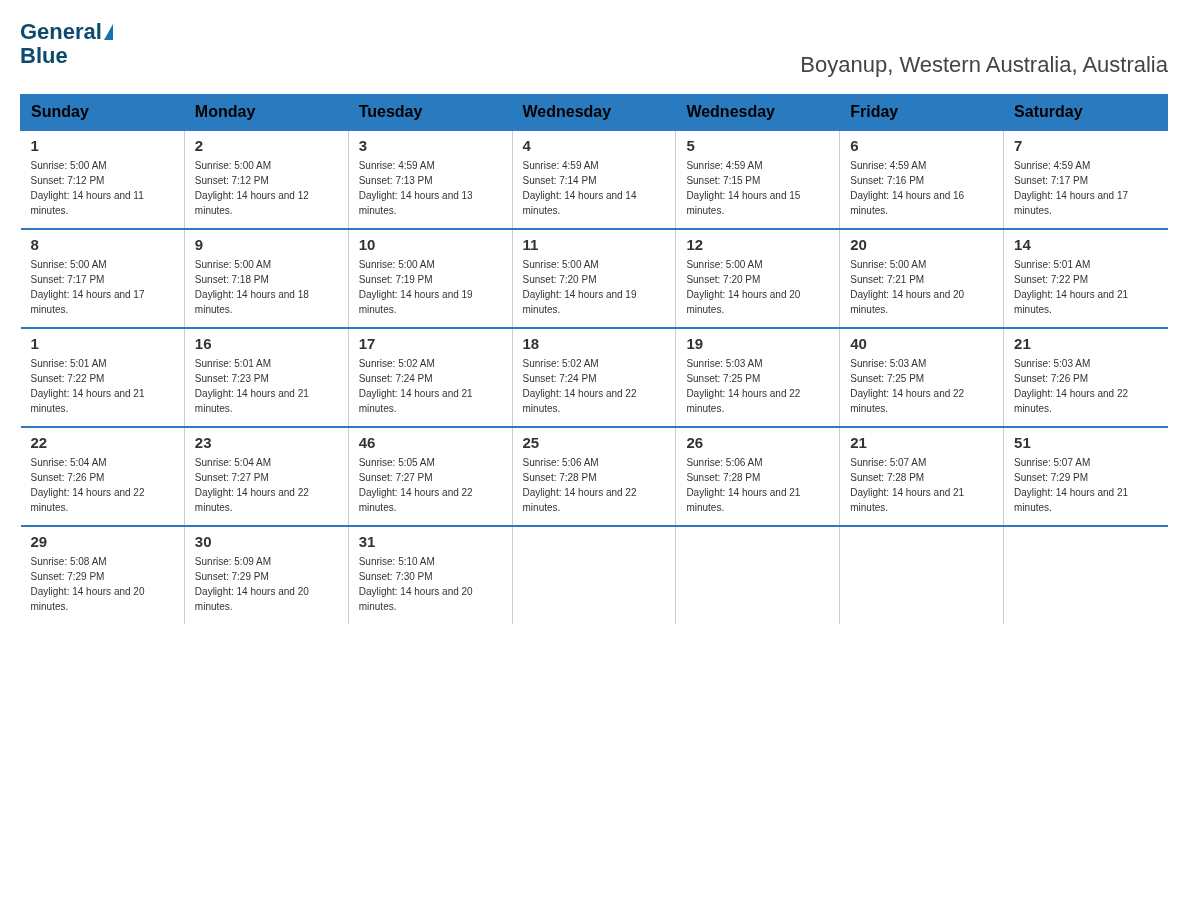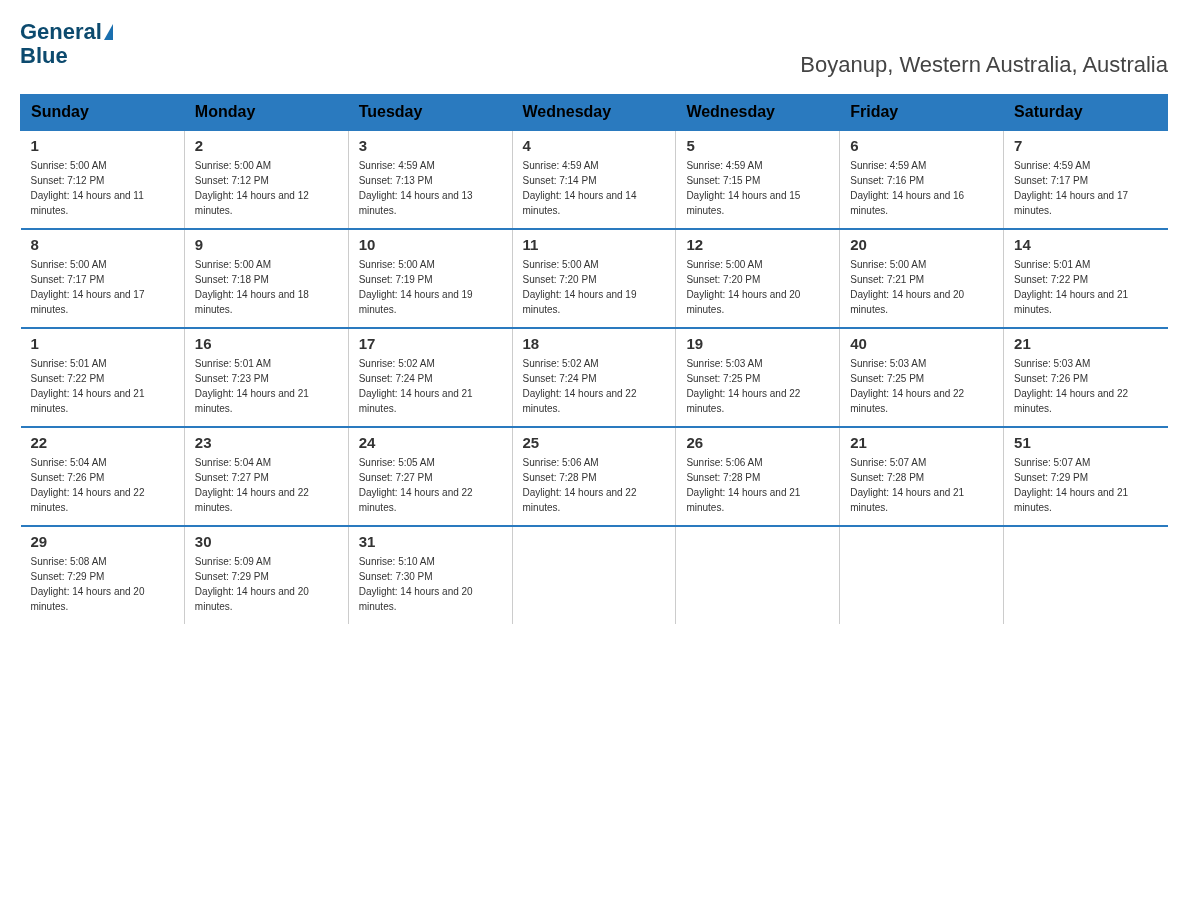--- a/index.html
+++ b/index.html
@@ -311,21 +311,21 @@
       </td>
         <td>
         <span class="day-num">23</span>
         <div class="day-info">
           Sunrise: 5:04 AM<br>
           Sunset: 7:27 PM<br>
           Daylight: 14 hours and 22 minutes.
         </div>
       </td>
         <td>
-        <span class="day-num">24</span>
+        <span class="day-num">46</span>
         <div class="day-info">
           Sunrise: 5:05 AM<br>
           Sunset: 7:27 PM<br>
           Daylight: 14 hours and 22 minutes.
         </div>
       </td>
         <td>
         <span class="day-num">25</span>
         <div class="day-info">
           Sunrise: 5:06 AM<br>

